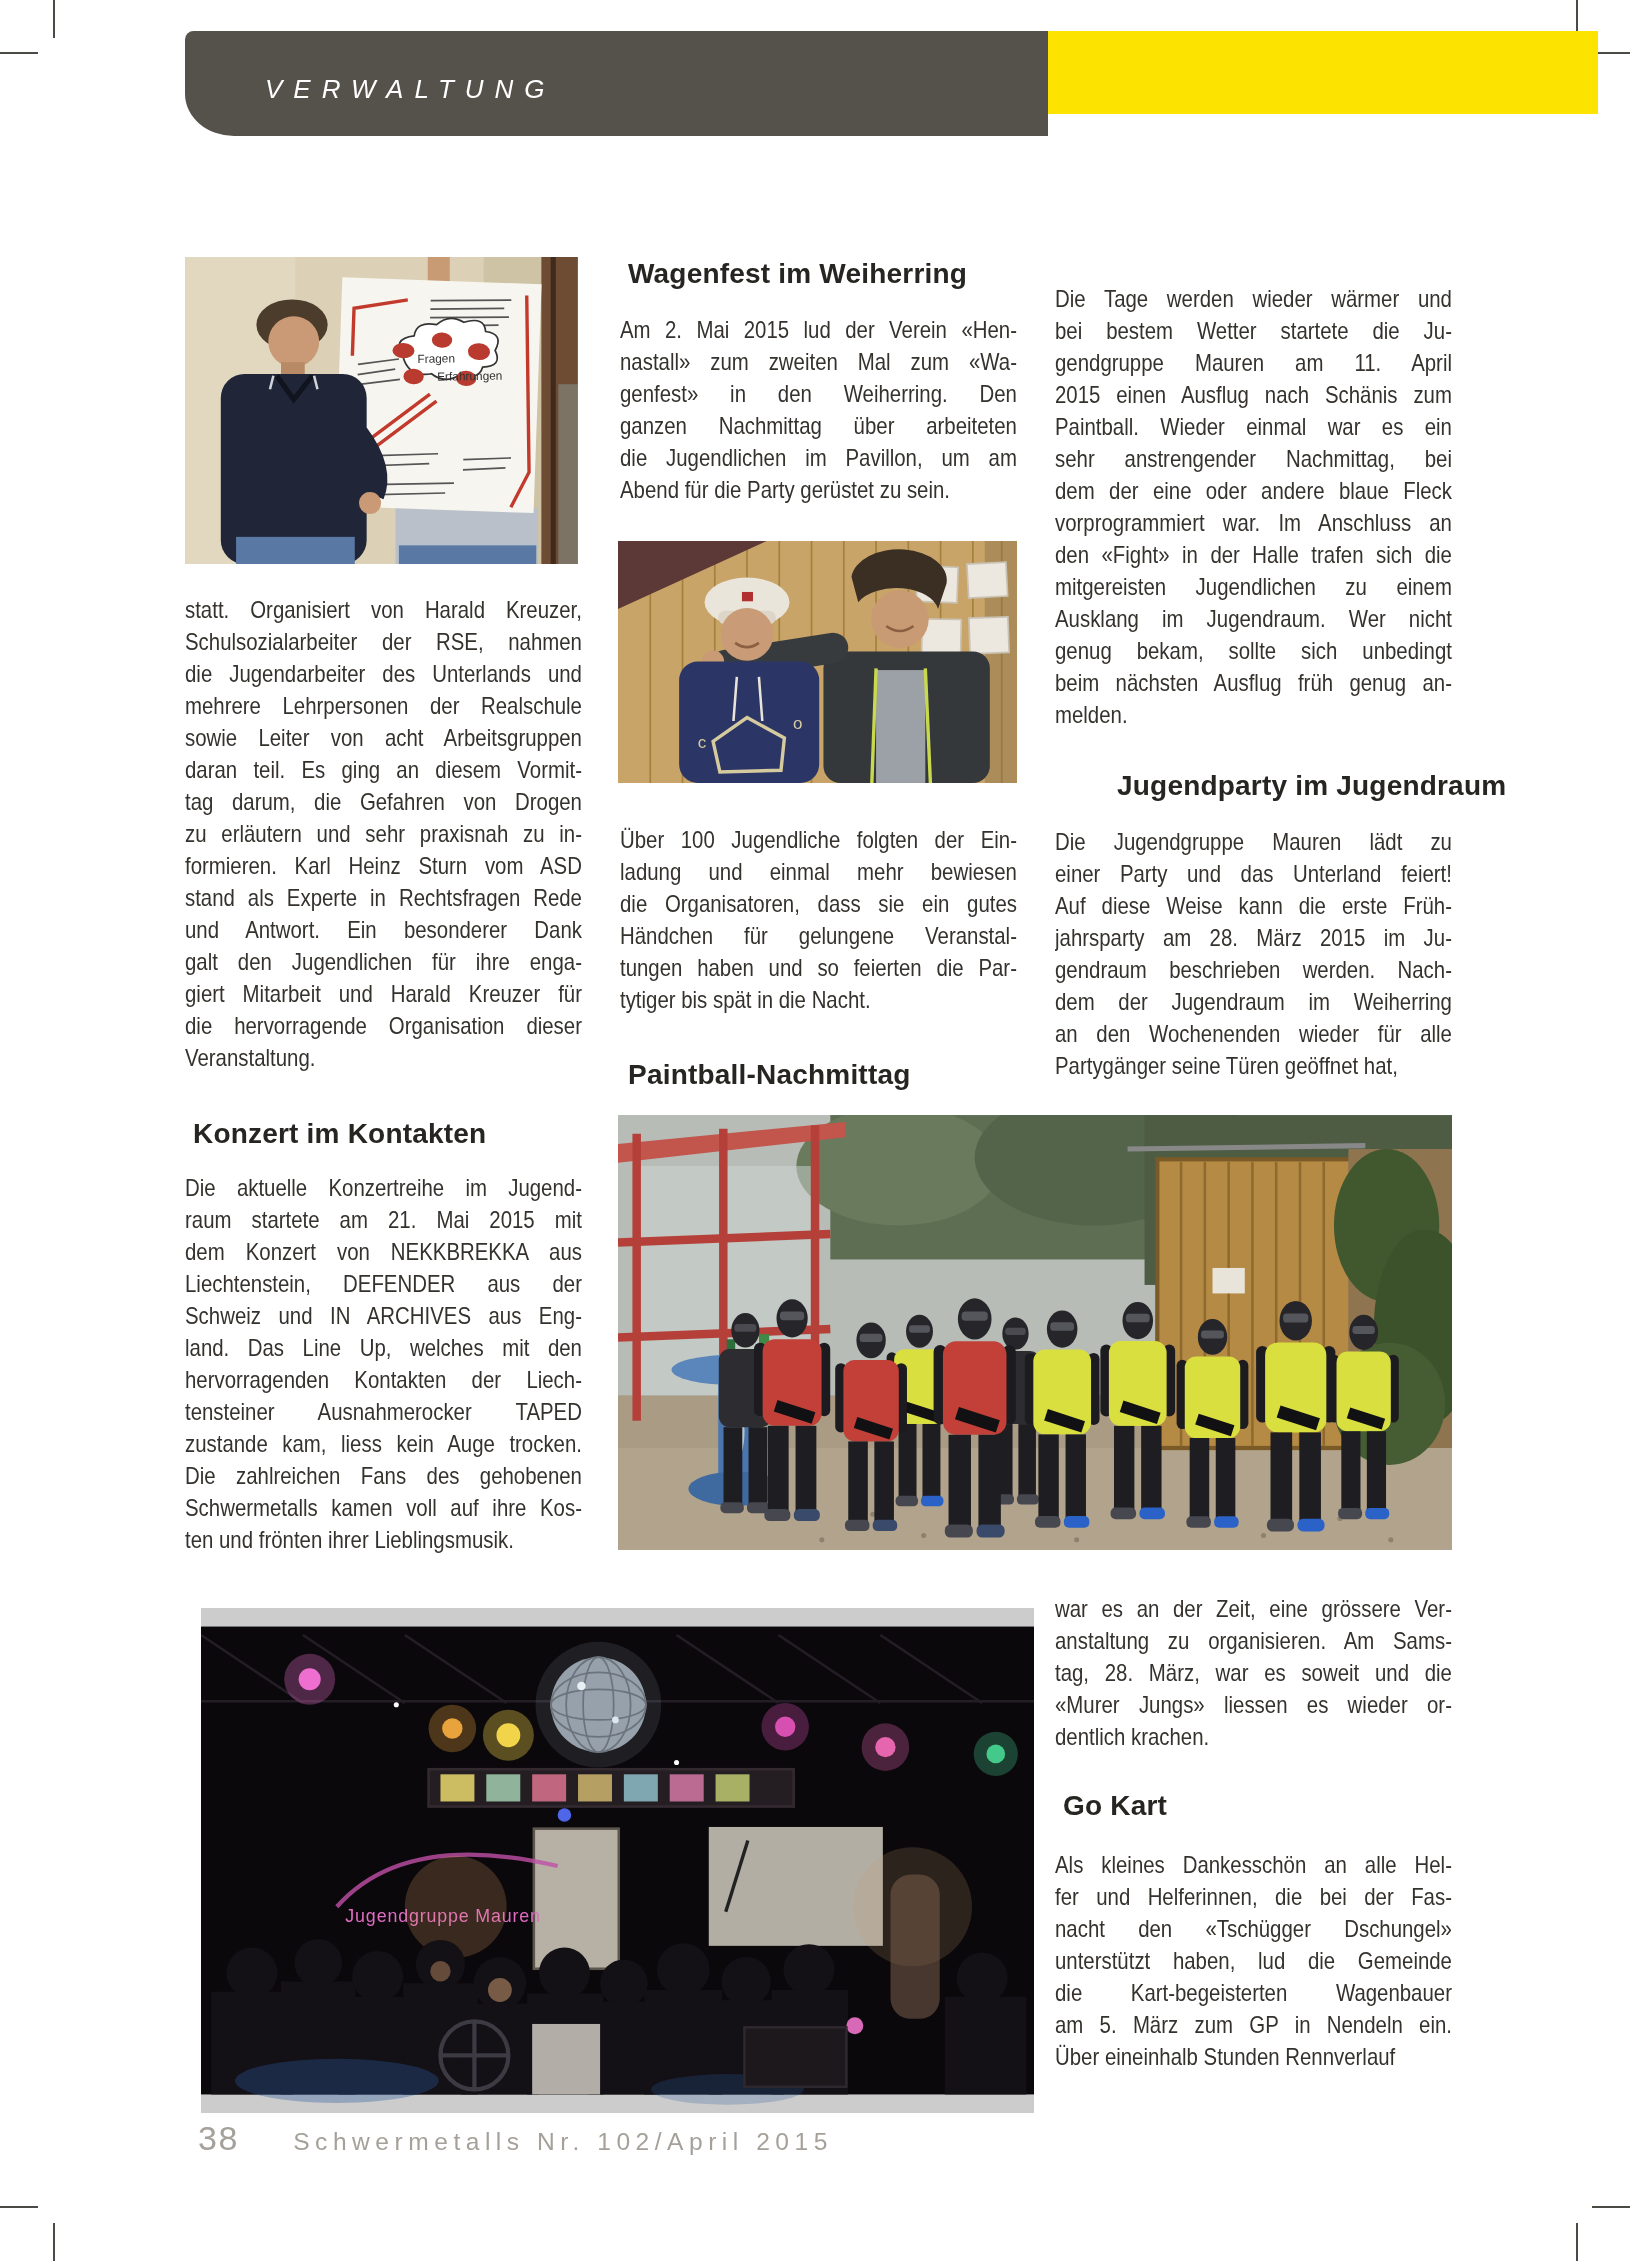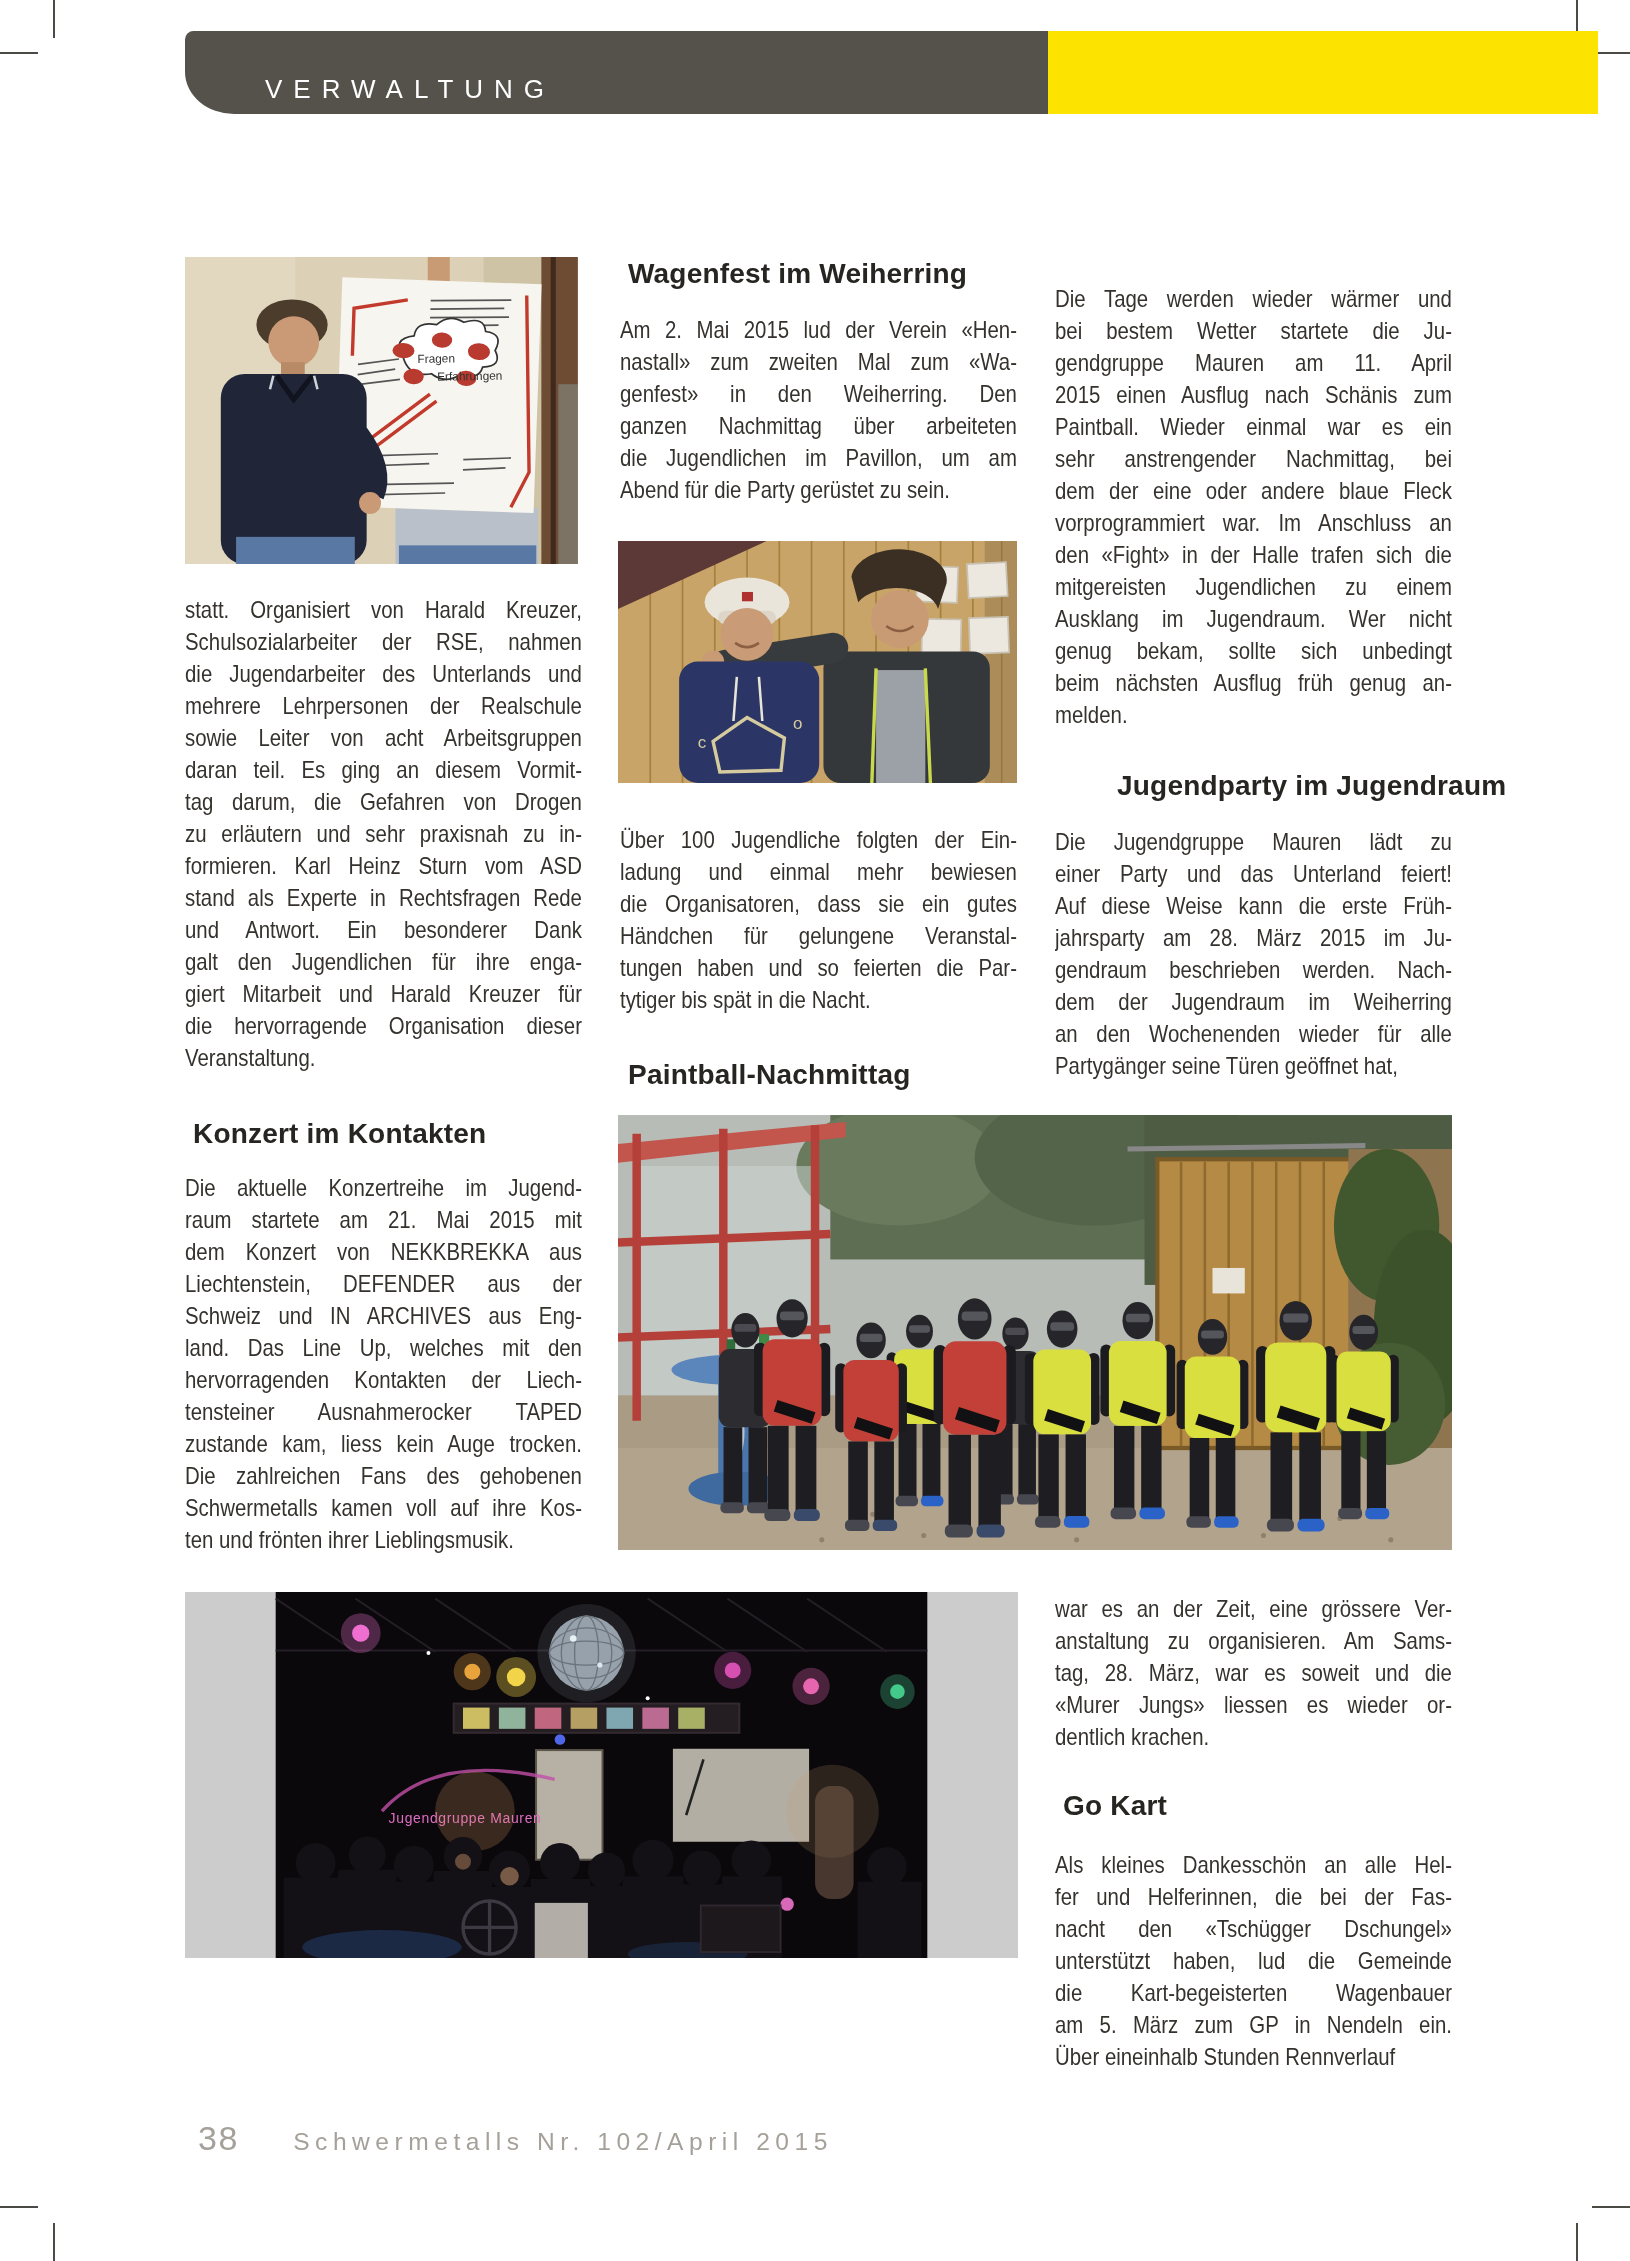--- a/index.html
+++ b/index.html
@@ -1,22 +1,22 @@
 <!DOCTYPE html>
 <html style="--accent_yellow: #fde300; --header_gray: #55524b; --text_dark: #35322e; --heading_dark: #272521; --footer_gray: #a5a19a;font-size:13.6px"><head>
 <meta charset="utf-8">
 <style>
   html,body{margin:0;padding:0;background:#ffffff;}
   body{width:1630px;height:2261px;position:relative;font-family:"Liberation Sans",sans-serif;overflow:hidden;}
   .crop{position:absolute;background:#4c4a45;}
   .crop.v{width:1.7px;height:38px;}
   .crop.h{width:38px;height:1.7px;}
 
-  .header-bar{position:absolute;left:185px;top:31px;width:863px;height:83px;
-    background:var(--header_gray,#55524b);border-top-left-radius:8.5px;border-bottom-left-radius:49px 42px;}
+  .header-bar{position:absolute;left:185px;top:31px;width:863px;height:105px;
+    background:var(--header_gray,#55524b);border-top-left-radius:8.5px;border-bottom-left-radius:49px 42px;font-style:italic;}
   .header-bar .label{position:absolute;left:80px;top:45px;font-size:26px;line-height:26px;
     color:#ffffff;letter-spacing:11px;font-weight:400;}
   .accent-bar{position:absolute;left:1048px;top:31px;width:550px;height:83px;background:var(--accent_yellow,#fde300);}
 
   .photo{position:absolute;overflow:hidden;background:#ccc;}
   .photo svg{display:block;width:100%;height:100%;}
 
   .para{position:absolute;width:467px;transform:scaleX(0.85);transform-origin:0 0;
     font-size:24px;line-height:32px;color:var(--text_dark,#35322e);}
   .tline{text-align:justify;text-align-last:justify;height:32px;overflow:hidden;}
@@ -355,21 +355,21 @@
   <div class="para" style="left:1055px;top:1849px;">
       <div class="tline">Als kleines Dankesschön an alle Hel-</div>
       <div class="tline">fer und Helferinnen, die bei der Fas-</div>
       <div class="tline">nacht den «Tschügger Dschungel»</div>
       <div class="tline">unterstützt haben, lud die Gemeinde</div>
       <div class="tline">die Kart-begeisterten Wagenbauer</div>
       <div class="tline">am 5. März zum GP in Nendeln ein.</div>
       <div class="tline last">Über eineinhalb Stunden Rennverlauf</div>
     </div>
 
-  <figure class="photo" style="left:185px;top:1592px;width:833px;height:366px;margin:0;">
+  <figure class="photo" style="left:185px;top:1592px;width:833px;height:505px;margin:16px;">
     <svg viewBox="0 0 981 551">
       <rect width="981" height="551" fill="#0b080c"></rect>
       <g stroke="#241d26" stroke-width="3">
         <line x1="0" y1="10" x2="120" y2="90"></line>
           <line x1="120" y1="10" x2="240" y2="90"></line>
         <line x1="240" y1="10" x2="360" y2="90"></line>
           <line x1="560" y1="10" x2="680" y2="90"></line>
         <line x1="680" y1="10" x2="800" y2="90"></line>
           <line x1="800" y1="10" x2="920" y2="90"></line>
         <line x1="0" y1="88" x2="981" y2="88"></line>

